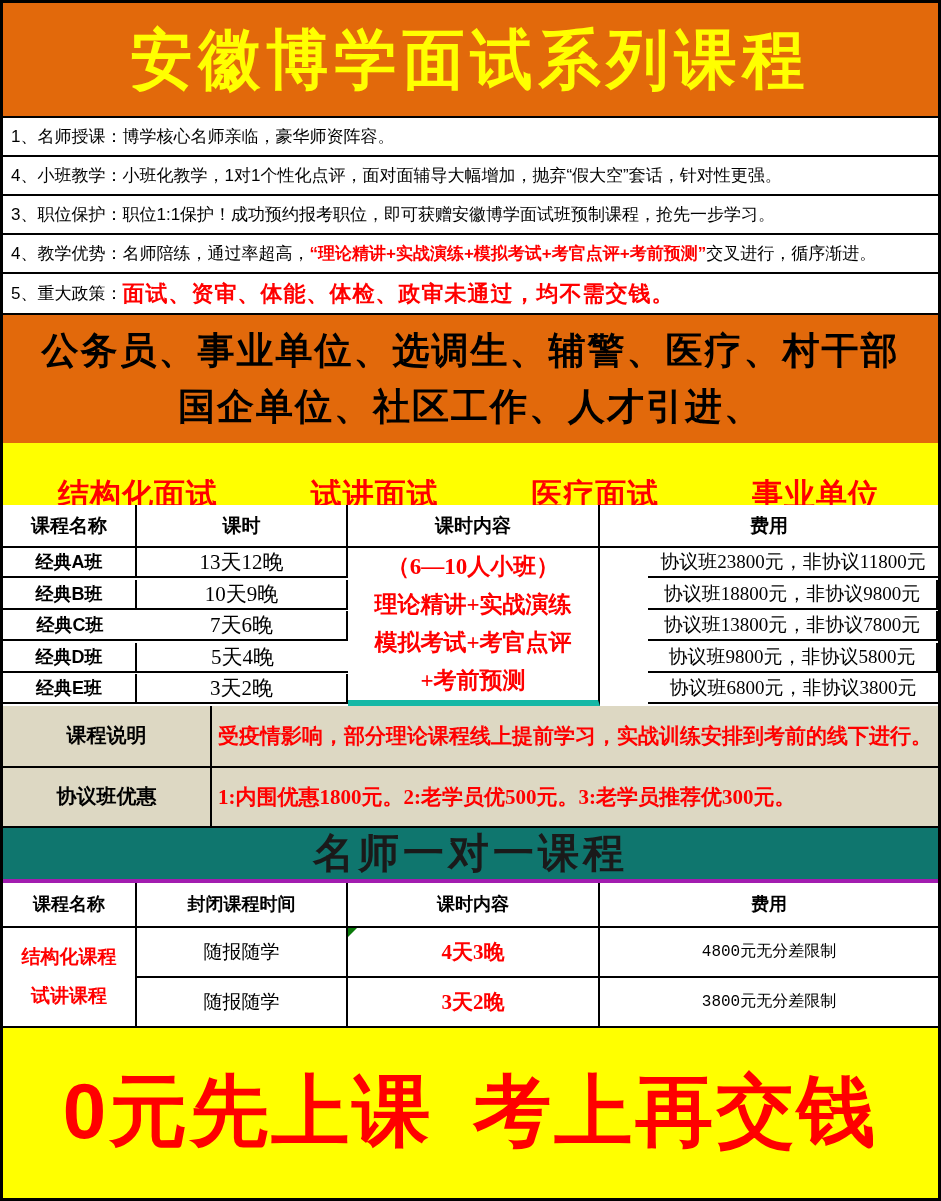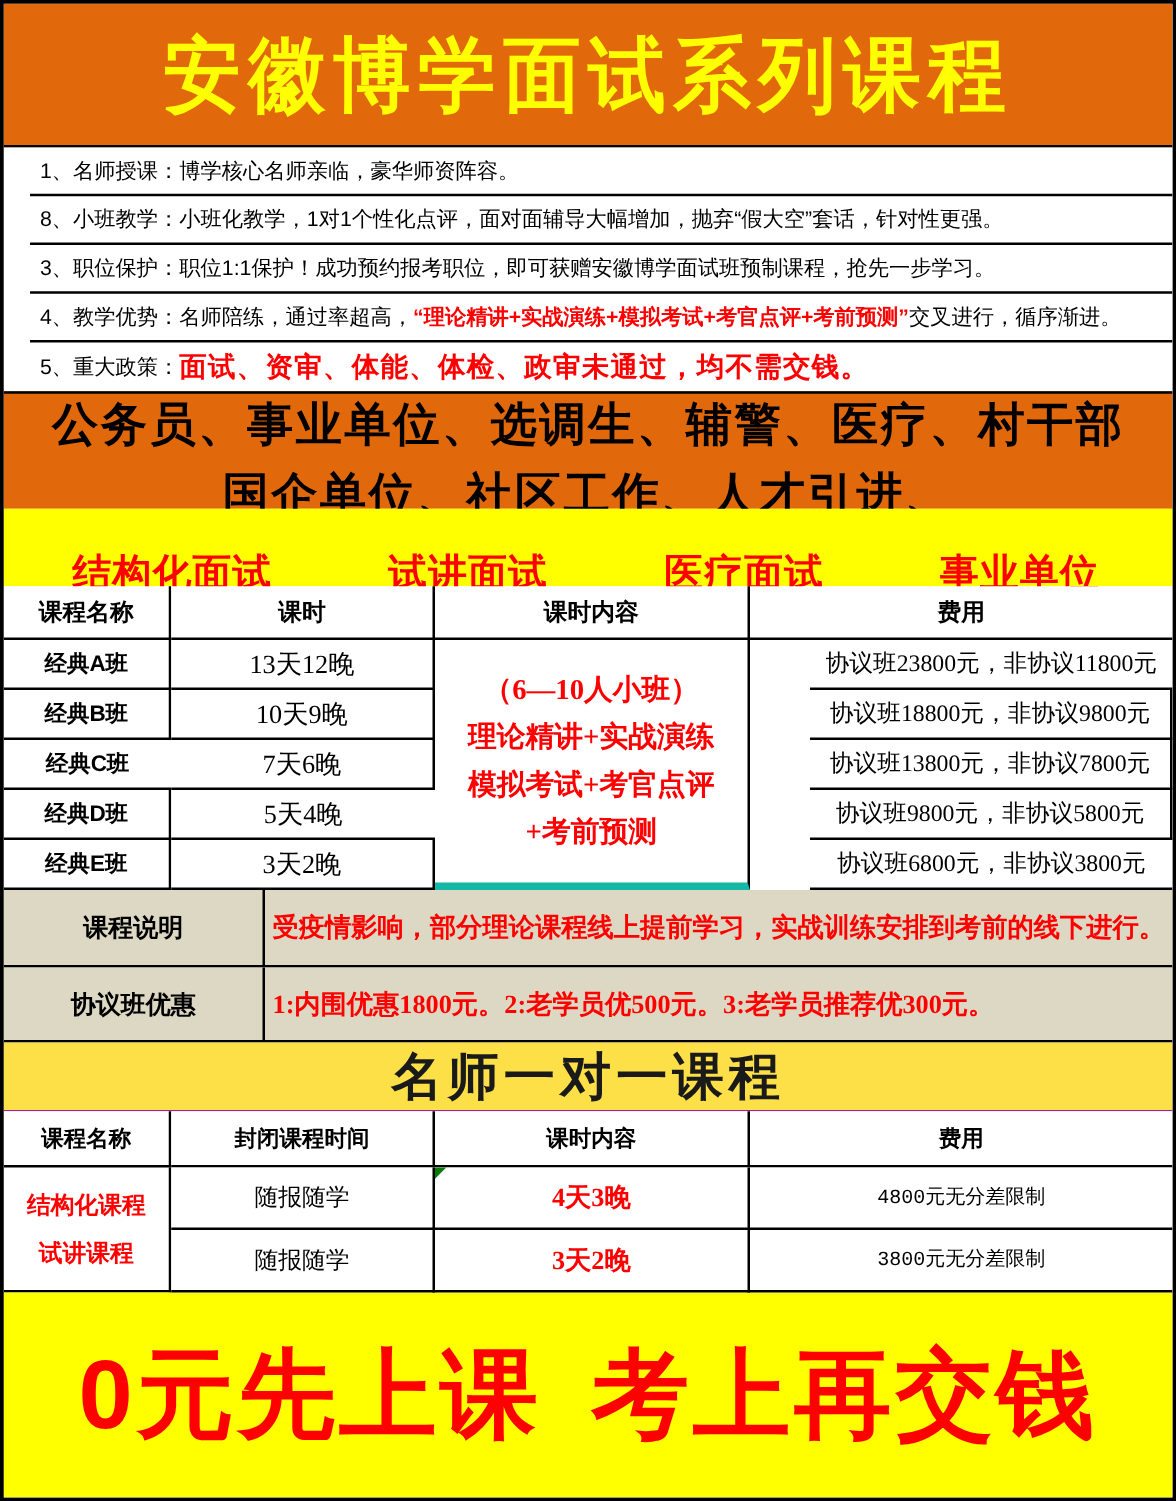--- a/index.html
+++ b/index.html
@@ -22,44 +22,44 @@
     display: flex; align-items: center; justify-content: center;
   }
   .title-banner h1 {
     font-family: "Liberation Serif", serif;
     font-size: 62px; font-weight: bold;
     color: #ffff00; letter-spacing: 6px;
     transform: scaleY(1.05);
   }
 
   
-  .features { flex: none; background: #fff; padding-left: 21px; }
+  .features { flex: none; background: #fff; }
   .feature-row {
     height: 39px;
     display: flex; align-items: center;
     padding-left: 8px;
     border-bottom: 2px solid #000;
     font-size: 17px; color: #000;
     white-space: nowrap;
   }
   .feature-row:last-child { border-bottom: none; }
   .feat-hl { color: #ff0000; font-weight: bold; }
   .feat-hl-big {
     color: #ff0000; font-weight: bold; font-size: 22px;
     font-family: "Liberation Serif", serif;
     letter-spacing: 1px;
   }
 
   
   .audience-banner {
-    height: 94px; flex: none;
+    height: 130px; flex: none;
     background: #e2690b;
     border-top: 2px solid #000;
     display: flex; flex-direction: column;
-    align-items: center; justify-content: flex-start;
+    align-items: center; justify-content: center;
     gap: 6px;
   }
   .audience-banner div {
     font-size: 37px; font-weight: bold; color: #000;
     letter-spacing: 2px;
   }
 
   
   .types-band {
     height: 62px; flex: none;
@@ -76,21 +76,21 @@
   
   .ctable { flex: none; display: grid; grid-template-columns: 134px 211px 252px 1fr; }
   .ctable .cell {
     border-right: 2px solid #000;
     border-bottom: 2px solid #000;
     display: flex; align-items: center; justify-content: center;
     text-align: center; background: #fff;
   }
   .ctable .cell:nth-child(4n) { border-right: none; }
   .ctable .head { height: 43px; font-size: 19px; font-weight: bold; }
-  .ctable .rowcell { height: 40px; }
+  .ctable .rowcell { height: 30px; }
   .cname { font-size: 18px; font-weight: bold; }
   .chours { font-size: 21px; font-family: "Liberation Serif", serif; }
   .cfee { font-size: 19px; font-family: "Liberation Serif", serif; margin-left: 48px; }
   .merged-content {
     grid-column: 3; grid-row: 2 / span 5;
     border-right: 2px solid #000; border-bottom: 6px solid #14b8a6;
     display: flex; align-items: center; justify-content: center;
   }
   .merged-content div {
     color: #ff0000; font-weight: bold; font-size: 23px;
@@ -115,22 +115,22 @@
     font-size: 21px; font-weight: bold; color: #ff0000;
     font-family: "Liberation Serif", serif;
     white-space: nowrap;
   }
   .note-1 { height: 62px; }
   .note-2 { height: 60px; }
 
   
   .oto-banner {
     height: 55px; flex: none;
-    background: #fde047;
-    border-bottom: 1px solid #a21caf;
+    background: #0f766e;
+    border-bottom: 4px solid #a21caf;
     display: flex; align-items: center; justify-content: center; text-align: center;
   }
   .oto-banner div {
     font-size: 41px; font-weight: bold; color: #1a1a1a; letter-spacing: 4px;
   }
 
   
   .otable { flex: none; display: grid; grid-template-columns: 134px 211px 252px 1fr; }
   .otable .cell {
     border-right: 2px solid #000; border-bottom: 2px solid #000;
@@ -178,21 +178,21 @@
   <div class="title-banner">
     <h1>安徽博学面试系列课程</h1>
   </div>
 
   <div class="features">
     <div class="feature-row">
       <span>1、名师授课：</span>
         <span>博学核心名师亲临，豪华师资阵容。</span>
     </div>
     <div class="feature-row">
-      <span>8、小班教学：</span>
+      <span>4、小班教学：</span>
         <span>小班化教学，1对1个性化点评，面对面辅导大幅增加，抛弃“假大空”套话，针对性更强。</span>
     </div>
     <div class="feature-row">
       <span>3、职位保护：</span>
         <span>职位1:1保护！成功预约报考职位，即可获赠安徽博学面试班预制课程，抢先一步学习。</span>
     </div>
     <div class="feature-row">
       <span>4、教学优势：</span>
         <span>名师陪练，通过率超高，</span>
         <span class="feat-hl">“理论精讲+实战演练+模拟考试+考官点评+考前预测”</span>

